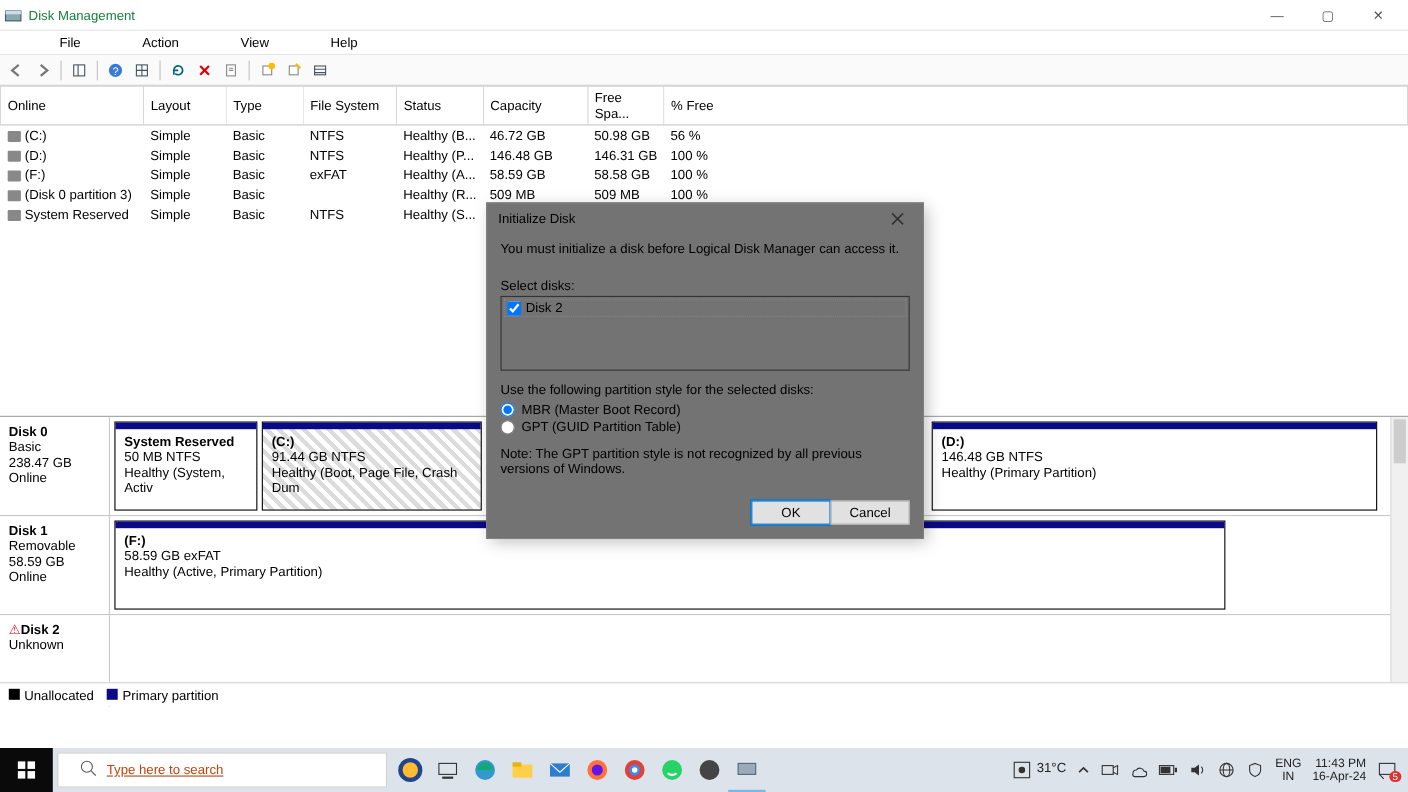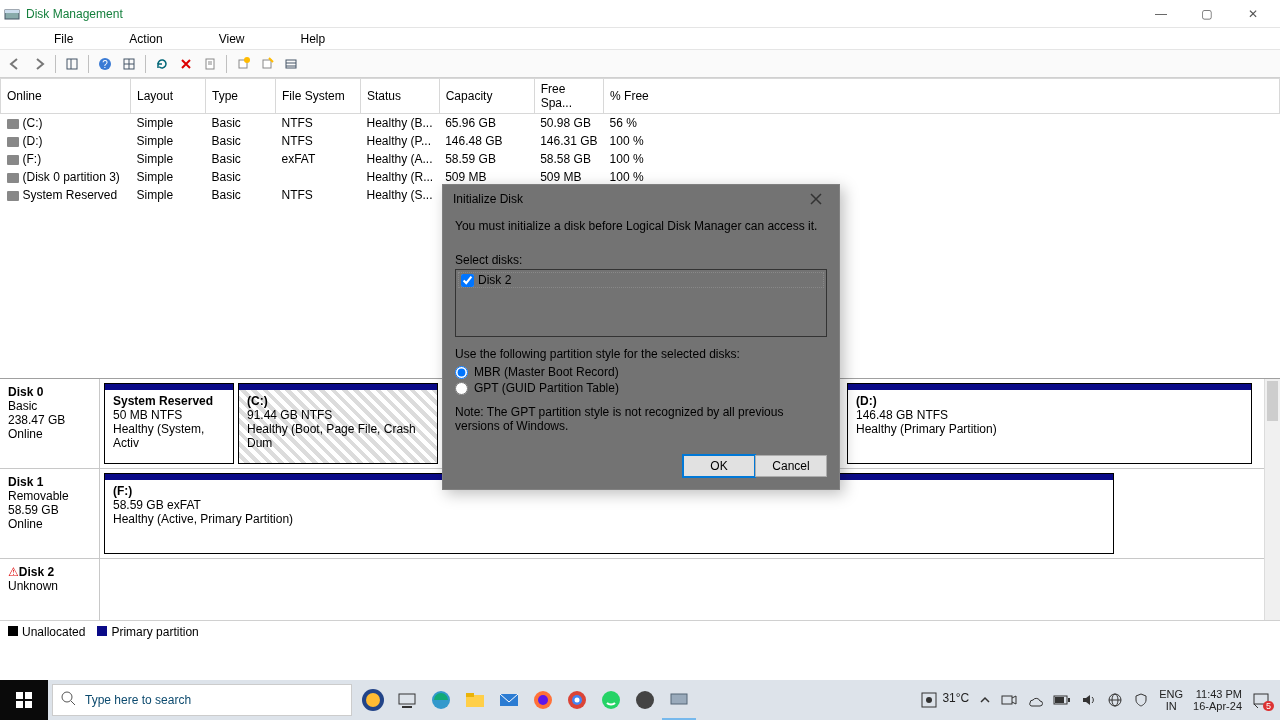--- a/index.html
+++ b/index.html
@@ -53,21 +53,21 @@
 .dialog .listbox { border:1px solid #333; height:68px; margin:2px 0 10px 0; padding:2px; }
 .dialog .listbox label { display:flex; align-items:center; gap:4px; border:1px dotted #888; padding:0 2px; }
 .dialog .radios label { display:flex; align-items:center; gap:6px; margin:2px 0; }
 .dialog .btnrow { display:flex; justify-content:flex-end; padding:10px 12px 12px 12px; }
 .dialog button { width:72px; height:22px; font-size:12px; background:#e1e1e1; border:1px solid #adadad; }
 .dialog button.primary { border:1px solid #0078d7; outline:1px solid #0078d7; }
 
 
 .taskbar { position:absolute; left:0; right:0; bottom:0; height:40px; background:#dde3ea; display:flex; align-items:center; font-size:12px; }
 .taskbar .start { width:48px; height:100%; background:#0a0a0a; display:flex; align-items:center; justify-content:center; color:#fff; }
-.taskbar .search { height:32px; flex:0 0 300px; background:#fff; margin:0 4px; display:flex; align-items:center; padding:0 8px; gap:8px; color:#0c4a6e; border:1px solid #ccc; }
+.taskbar .search { height:32px; flex:0 0 300px; background:#fff; margin:0 4px; display:flex; align-items:center; padding:0 20px; gap:8px; color:#c2410c; border:1px solid #ccc;text-decoration:underline; }
 .taskbar .tray { margin-left:auto; display:flex; align-items:center; height:100%; gap:10px; padding:0 10px; color:#222; }
 .taskbar .ticon { width:34px; height:100%; display:flex; align-items:center; justify-content:center; }
 .taskbar .ticon svg,.taskbar .tray svg { display:block; }
 .taskbar .clock { text-align:right; line-height:1.1; font-size:11px; }
 
 
 .diskmap .vscroll { position:absolute; right:0; top:0; bottom:22px; width:16px; background:#f0f0f0; border-left:1px solid #dcdcdc; }
 .diskmap .vscroll .thumb { position:absolute; left:2px; right:2px; top:2px; height:40px; background:#cdcdcd; }
 </style>
 </head>
@@ -190,21 +190,21 @@
     <th>% Free</th>
   </tr>
         </thead>
   <tbody id="volbody">
           <tr class="row">
             <td><span class="volicon"></span>(C:)</td>
             <td>Simple</td>
             <td>Basic</td>
             <td>NTFS</td>
             <td>Healthy (B...</td>
-            <td>65.96 GB</td>
+            <td>46.72 GB</td>
             <td>50.98 GB</td>
             <td>56 %</td>
           </tr>
           <tr class="row">
             <td><span class="volicon"></span>(D:)</td>
             <td>Simple</td>
             <td>Basic</td>
             <td>NTFS</td>
             <td>Healthy (P...</td>
             <td>146.48 GB</td>

